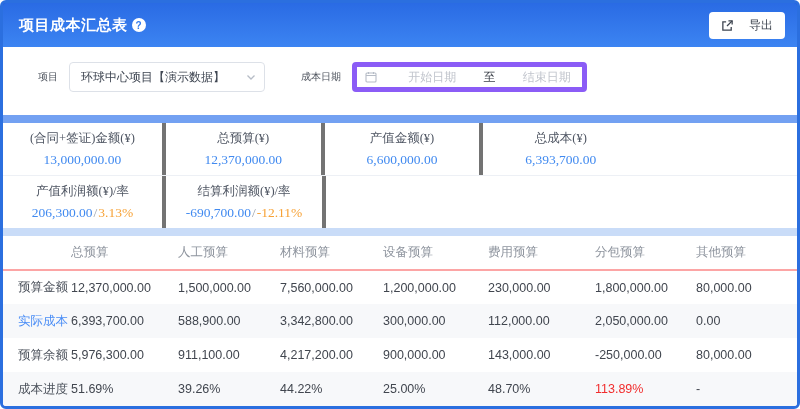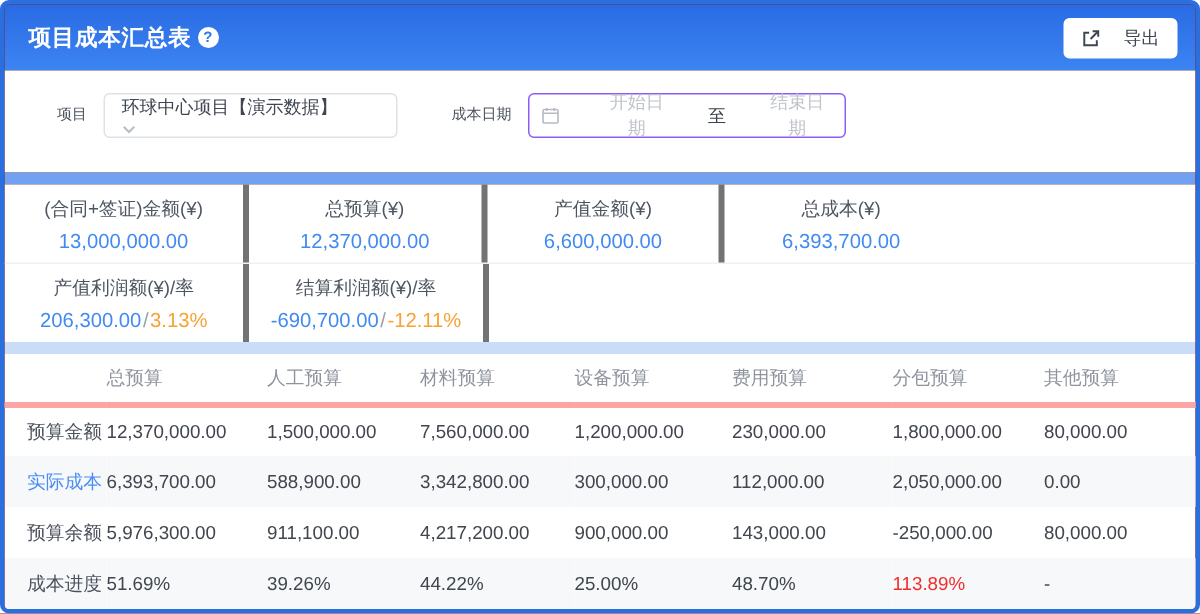--- a/index.html
+++ b/index.html
@@ -1,70 +1,70 @@
 <!DOCTYPE html>
 <html><head>
 <meta charset="utf-8">
 <style>
   * { margin:0; padding:0; box-sizing:border-box; }
   html,body { width:800px; height:409px; }
   body { font-family:"Liberation Sans","DejaVu Sans",sans-serif; background:#fff; }
   .frame{ width:800px; height:409px; border:3px solid #2b6fdf; border-radius:6px; overflow:hidden;
-          background:#7f1d1d; display:flex; flex-direction:column; }
+          background:#1d4ed8; display:flex; flex-direction:column; }
 
   
   .titlebar{ height:44px; flex:0 0 44px; background:linear-gradient(180deg,#2a6be4 0%,#3c84f2 100%);
              display:flex; align-items:center; padding:0 12px 0 16px; }
   .titlebar .title{ color:#fff; font-size:15px; font-weight:bold; letter-spacing:.5px; }
   .help-ico{ width:14px; height:14px; margin-left:4px; border-radius:50%; background:#fff; color:#2f78ec;
              font-size:10px; font-weight:bold; display:inline-flex; align-items:center; justify-content:center; cursor:pointer; }
   .spacer{ flex:1; }
   .export-btn{ background:#fff; border:none; border-radius:4px; height:27px; padding:0 12px;
                display:flex; align-items:center; gap:15px; font-size:12px; color:#3e4550; cursor:pointer;
                font-family:inherit; }
   .export-btn svg{ display:block; }
 
   
   .filtercard{ height:68px; flex:0 0 68px; background:#fff; display:flex; align-items:flex-start; padding:15px 0 0 35px; }
   .f-label{ font-size:10px; color:#4c525c; line-height:30px; margin-right:11px; }
   .select{ width:196px; height:30px; border:1px solid #dde1e8; border-radius:4px; background:#fff;
-           display:flex; padding:0 8px 0 11px; cursor:pointer;flex-direction:column; }
+           display:flex; align-items:center; padding:0 8px 0 11px; cursor:pointer; }
   .select .sel-text{ flex:1; font-size:12px; color:#3f4652; white-space:nowrap; overflow:hidden; }
   .select .chev{ color:#b6bcc6; display:flex; }
   .f-gap{ width:36px; }
-  .daterange{ width:212px; height:30px; border:1px solid #8b5cf6; border-radius:4px; background:#fff;
+  .daterange{ width:235px; height:30px; border:5px solid #8b5cf6; border-radius:4px; background:#fff;
               display:flex; align-items:center; padding:0 8px; cursor:pointer;gap:20px; }
   .cal-ico{ color:#b6bcc6; display:flex; margin-right:8px; }
   .ph{ font-size:12px; color:#c0c4cc; flex:1; text-align:center; }
   .to-sep{ font-size:12px; color:#3c414a; padding:0 4px; }
 
   
   .gap1{ height:8px; flex:0 0 8px; background:#73a1f2; }
   .gap2{ height:8px; flex:0 0 8px; background:#c9dcf8; }
 
   
   .summary{ flex:0 0 105px; background:#fff; }
-  .s-row{ height:52px; display:grid; grid-template-columns:repeat(5,1fr); }
+  .s-row{ height:52px; display:grid; grid-template-columns:repeat(5,1fr);font-family:Liberation Serif, serif; }
   .s-row.r2{ grid-template-columns:159px 160px 158px 1fr; }
   .s-divider{ height:1px; background:#edf0f5; }
   .s-cell{ display:flex; flex-direction:column; align-items:center; justify-content:center; gap:5px; border-left:4px solid #737373; }
   .s-cell:first-child{ border-left:none; }
   .s-label{ font-size:12.5px; color:#4e5562; }
   .s-value{ font-size:13.5px; color:#418af0; }
   .s-rateline{ font-size:13.5px; }
   .s-rateline .num{ color:#418af0; }
   .s-rateline .slash{ color:#9aa1ab; padding:0 1px; }
   .s-rateline .rate{ color:#f7a236; }
 
   
   .tablecard{ flex:1; background:#fff; }
   table{ width:100%; border-collapse:collapse; table-layout:fixed; }
   th,td{ height:34px; text-align:left; font-size:12.5px; font-weight:normal; padding:0;
          white-space:nowrap; overflow:hidden; }
-  thead th{ color:#8e949e; border-bottom:4px solid #fca5a5; }
+  thead th{ color:#8e949e; border-bottom:2px solid #fca5a5; }
   tbody td{ color:#41464f; }
   tbody tr:nth-child(even){ background:#f7f8fa; }
   td.rowlabel{ padding-left:15px; color:#4c525c; }
   td.rowlabel.link{ color:#4a8df6; cursor:pointer; }
   td.red, .red{ color:#f12d2d !important; }
 </style>
 </head>
 <body>
 
 <div class="frame">

